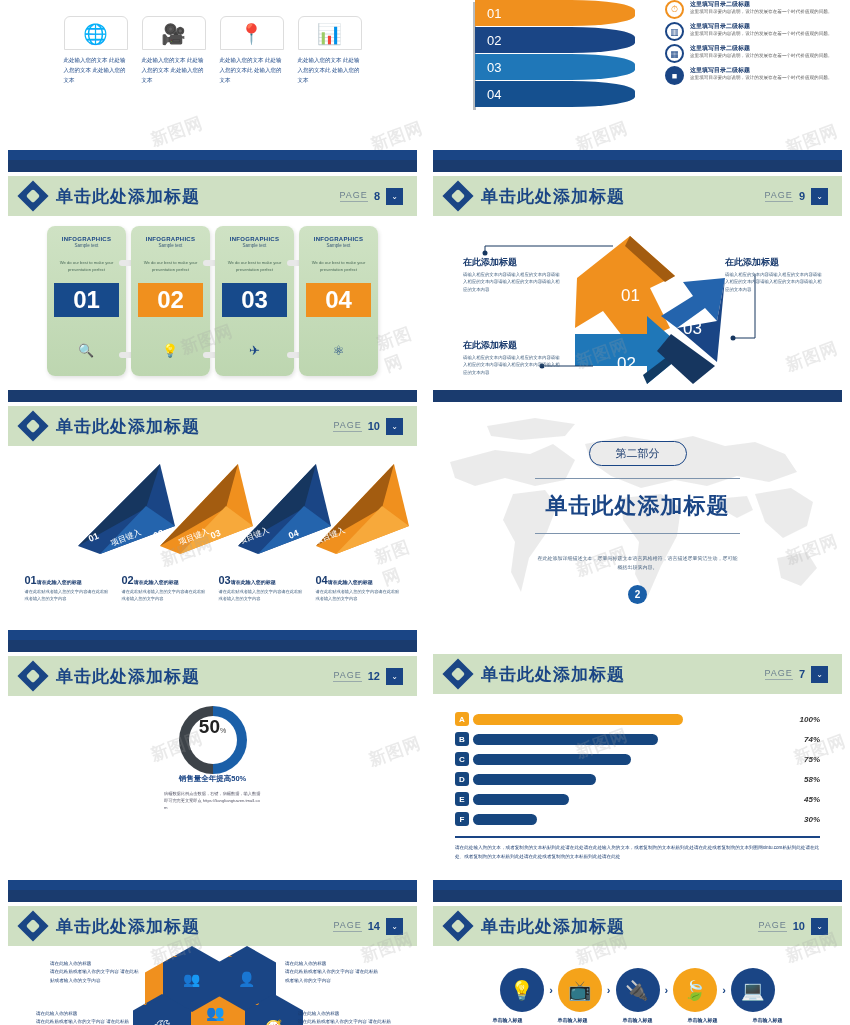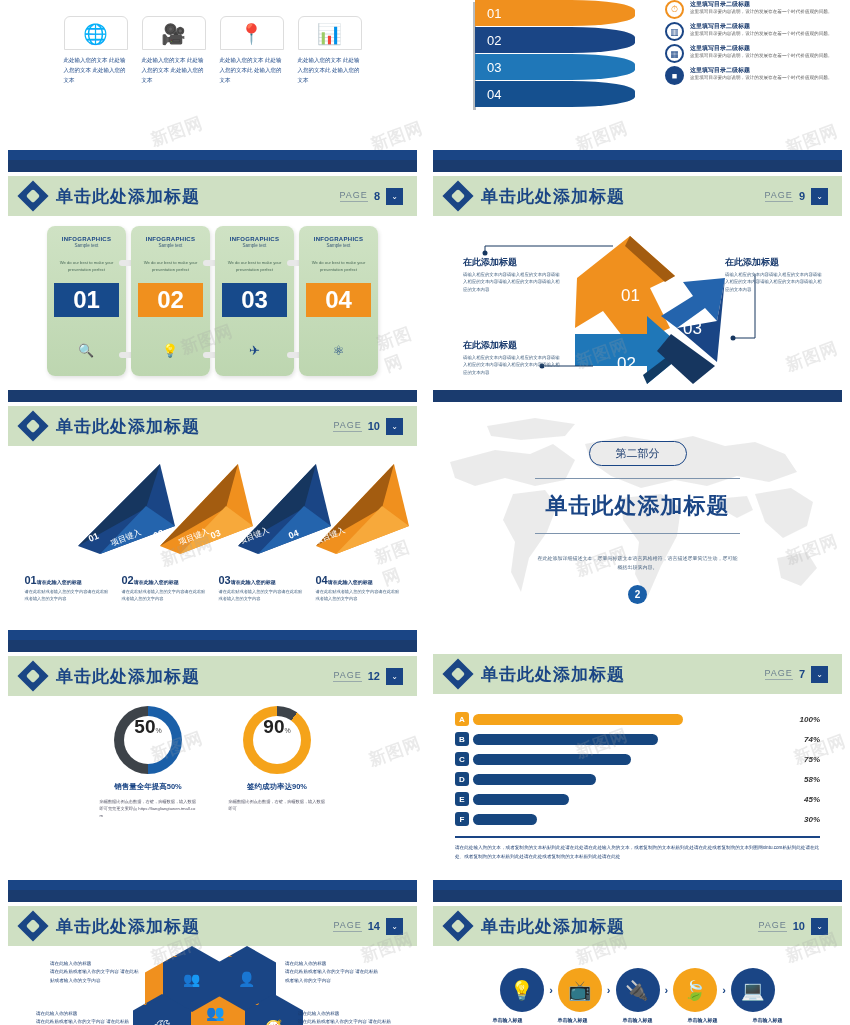--- a/index.html
+++ b/index.html
@@ -87,21 +87,21 @@
   .cover-badge{margin-top:12px;width:19px;height:19px;border-radius:50%;background:#1a5fa8;color:#fff;
         display:flex;align-items:center;justify-content:center;font-size:10px;font-weight:bold;}
 
   
   .donuts{display:flex;justify-content:center;gap:24px;padding-top:10px;}
   .dcol{width:105px;text-align:center;}
   .dring{width:68px;height:68px;border-radius:50%;margin:0 auto;display:flex;align-items:center;justify-content:center;}
   .dinner{width:48px;height:48px;border-radius:50%;background:#fff;display:flex;align-items:baseline;justify-content:center;}
   .dval{font-size:19px;font-weight:bold;color:#222;}
   .dpct{font-size:7px;color:#444;}
-  .dcap{margin-top:8px;font-size:7.5px;font-weight:bold;color:#1a4585;}
+  .dcap{font-size:7.5px;font-weight:bold;color:#1a4585;}
   .ddesc{margin-top:6px;font-size:4.2px;color:#556;line-height:1.7;text-align:left;padding:0 4px;word-break:break-all;}
 
   
   .bars{padding:18px 30px 0 30px;}
   .brow{display:flex;align-items:center;margin-bottom:6px;}
   .bbadge{width:14px;height:14px;border-radius:3px;color:#fff;font-size:8px;font-weight:bold;
       display:flex;align-items:center;justify-content:center;flex:0 0 auto;}
   .bbar{height:11px;border-radius:6px;margin-left:4px;}
   .bval{margin-left:auto;font-size:8px;font-weight:bold;color:#333;width:28px;text-align:right;font-style:italic;}
   .brule{height:2px;background:#1a4585;margin:10px 30px 6px 30px;}
@@ -422,30 +422,20 @@
       <div class="dcol">
         <div class="dring" style="background:conic-gradient(#1a5fa8 0deg 180deg,#3d4349 180deg 360deg);">
           <div class="dinner">
             <span class="dval">50</span>
             <span class="dpct">%</span>
           </div>
         </div>
         <div class="dcap">销售量全年提高50%</div>
         <div class="ddesc">病幅数据比例点击数据，右键，病幅数据，输入数据即可完完更文案即点 https://liangliangtuwen.tmall.com</div>
       </div>
-      <div class="dcol">
-        <div class="dring" style="background:conic-gradient(#3d4349 0deg 36deg,#f5a31a 36deg 360deg);">
-          <div class="dinner">
-            <span class="dval">90</span>
-            <span class="dpct">%</span>
-          </div>
-        </div>
-        <div class="dcap">签约成功率达90%</div>
-        <div class="ddesc">病幅数据比例点击数据，右键，病幅数据，输入数据即可</div>
-      </div>
     </div>
     <div class="wm" style="left:150px;top:95px;">新图网</div>
     <div class="wm" style="left:368px;top:100px;">新图网</div>
     <div class="botbar"></div>
   </div>
 
   <div class="slide s-h250">
     <div class="hdr" style="margin-top:14px;">
       <div class="diamond"></div>
       <div class="hdr-title">单击此处添加标题</div>

